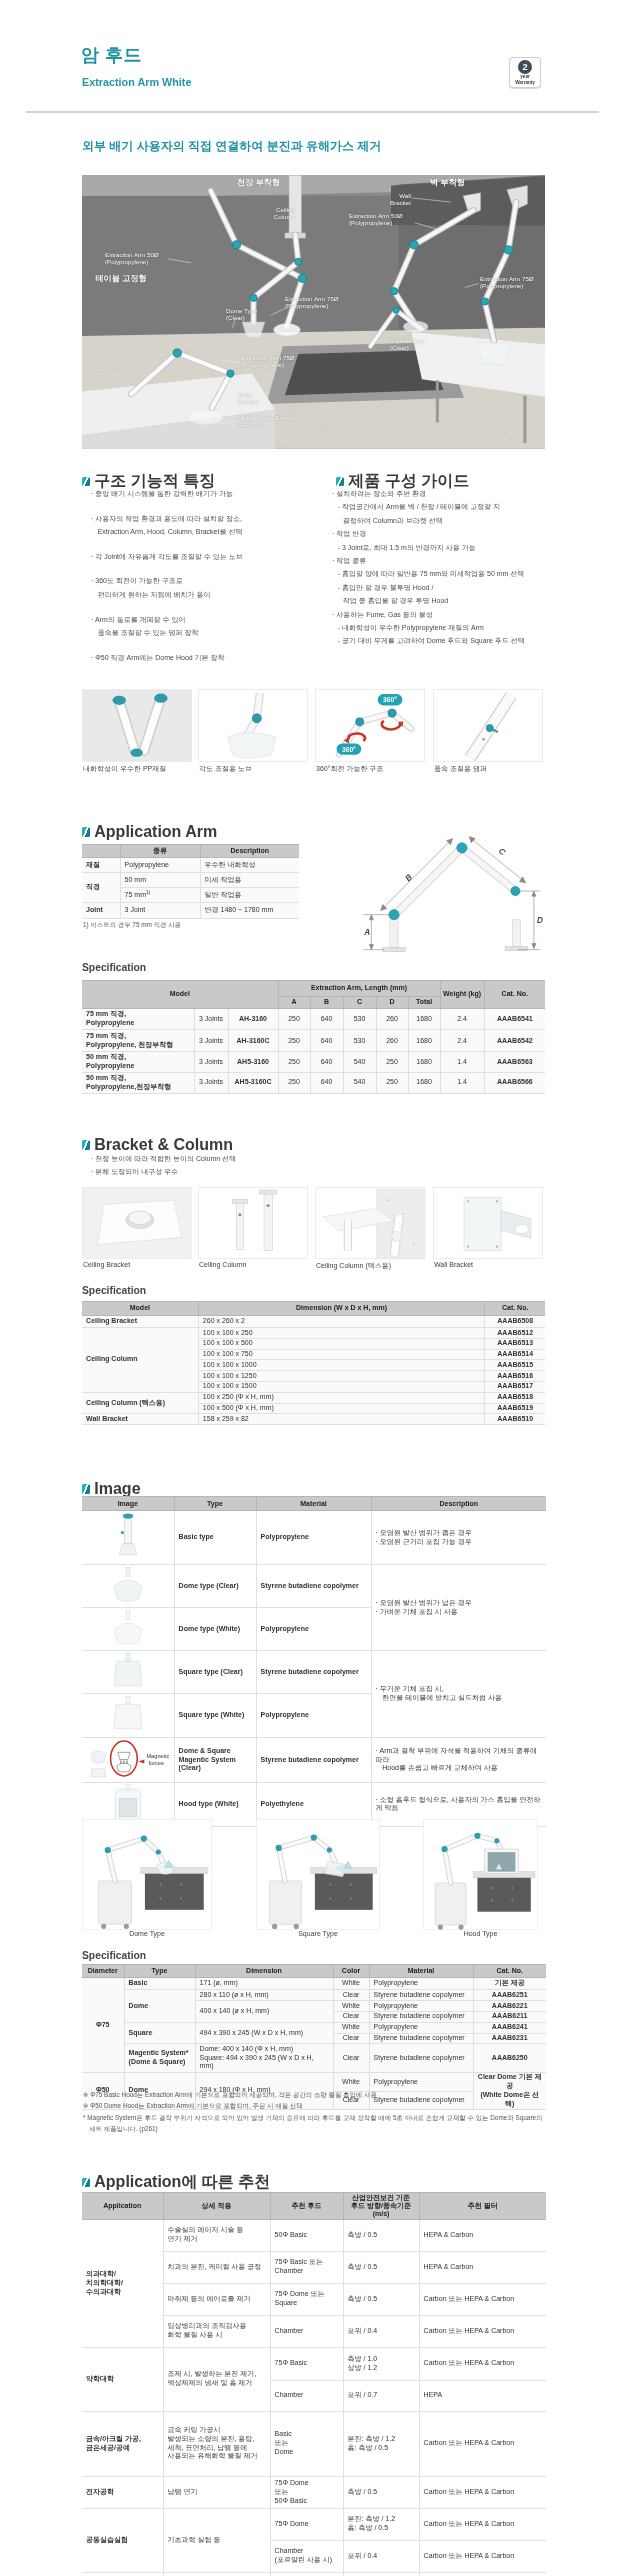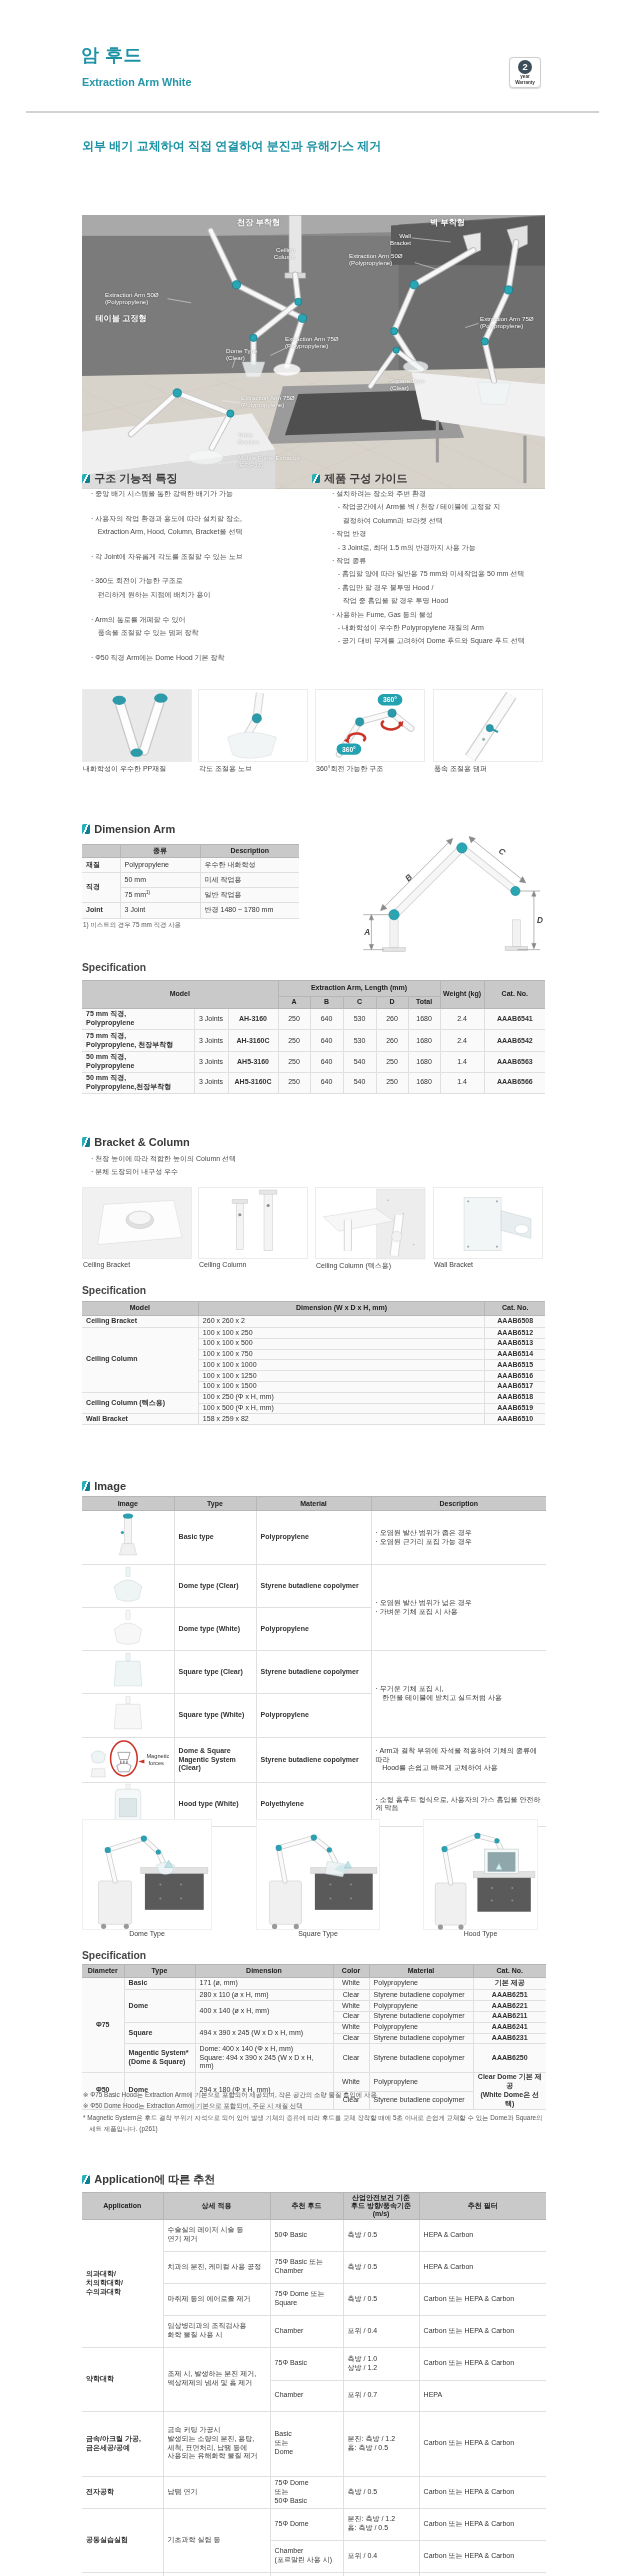--- a/index.html
+++ b/index.html
@@ -10,26 +10,26 @@
   .title{position:absolute;left:81px;top:43px;font-size:18px;font-weight:700;color:#1e93a5;letter-spacing:0.5px;}
   .subtitle{position:absolute;left:82px;top:76px;font-size:10.8px;font-weight:600;color:#2497a8;}
   .badge{position:absolute;left:509px;top:57px;width:32px;height:31px;background:#fff;border:0.5px solid #cfcfcf;
          border-radius:4.1px;box-shadow:0 0.5px 1px rgba(0,0,0,.15);display:flex;flex-direction:column;align-items:center;padding-top:2.1px;box-sizing:border-box;}
   .badge .circ{width:14.4px;height:14.4px;border-radius:50%;background:#3d4d5a;color:#fff;font-weight:700;font-size:9.3px;
          display:flex;align-items:center;justify-content:center;}
   .badge .bl{font-size:4.6px;font-weight:700;color:#3a3a3a;line-height:5.2px;}
   .divider{position:absolute;left:26px;top:111px;width:573px;height:1.5px;background:#d2d2d2;}
   .tagline{position:absolute;left:82px;top:138px;font-size:12px;font-weight:700;color:#1e93a5;}
   
-  .sech{position:absolute;display:flex;align-items:center;gap:4.6px;font-size:11px;font-weight:700;color:#3a3a3a;}
+  .sech{position:absolute;display:flex;align-items:center;gap:4.6px;font-size:16px;font-weight:700;color:#3a3a3a;}
   .sico{width:7.7px;height:9.8px;border-radius:1.5px;flex:0 0 7.7px;
         background:linear-gradient(115deg,#25b0bd 0 40%,#ffffff 40% 56%,#0d7f90 56% 100%);}
   .spech{position:absolute;font-size:10.3px;font-weight:700;color:#474747;}
   
-  #hero{position:absolute;left:82px;top:175px;width:463px;height:194px;margin-top:40px;}
+  #hero{position:absolute;left:82px;top:175px;width:463px;height:194px;}
   .hl{position:absolute;color:#fff;font-size:6.2px;line-height:7.2px;text-shadow:0 0 1.5px rgba(0,0,0,.45);}
   .hl.k{font-size:8.2px;font-weight:700;line-height:9.3px;}
   .hl.ra{text-align:right;}
   
   .fline{width:222px;font-size:7px;color:#4a4a4a;line-height:13.4px;height:13.4px;white-space:nowrap;}
   .nb{margin-top:11.3px;}
   .ct{padding-left:6.7px;}
   .ct2{padding-left:10.8px;}
   .dsh{padding-left:5.7px;}
   
@@ -61,21 +61,21 @@
 <div id="page">
 
   <div class="title">암 후드</div>
   <div class="subtitle">Extraction Arm White</div>
   <div class="badge">
     <div class="circ">2</div>
     <div class="bl">year</div>
     <div class="bl">Warranty</div>
   </div>
   <div class="divider"></div>
-  <div class="tagline">외부 배기 교체하여 직접 연결하여 분진과 유해가스 제거</div>
+  <div class="tagline">외부 배기 사용자의 직접 연결하여 분진과 유해가스 제거</div>
 
   <div id="hero">
     <svg width="463" height="274" viewBox="0 0 899 531" style="position:absolute;left:0;top:0">
       <rect width="899" height="531" fill="#8a8a8a"></rect>
       <polygon points="0,0 899,0 899,26 0,46" fill="#a9a9a9"></polygon>
       <rect x="0" y="40" width="899" height="275" fill="#7b7b7b"></rect>
       <polygon points="615,18 899,0 899,300 615,312" fill="#6e6e6e"></polygon>
       <polygon points="600,20 899,2 899,98 600,96" fill="#5c5c5c"></polygon>
       <polygon points="0,312 899,296 899,531 0,531" fill="#d8d3ca"></polygon>
       <g stroke="#c6c0b5" stroke-width="1" opacity="0.55">
@@ -196,21 +196,21 @@
     <div class="fline">· 중앙 배기 시스템을 통한 강력한 배기가 가능</div>
     <div class="fline nb">· 사용자의 작업 환경과 용도에 따라 설치할 장소,</div>
     <div class="fline ct">Extraction Arm, Hood, Column, Bracket을 선택</div>
     <div class="fline nb">· 각 Joint에 자유롭게 각도를 조절할 수 있는 노브</div>
     <div class="fline nb">· 360도 회전이 가능한 구조로</div>
     <div class="fline ct">편리하게 원하는 지점에 배치가 용이</div>
     <div class="fline nb">· Arm의 통로를 개폐할 수 있어</div>
     <div class="fline ct">풍속을 조절할 수 있는 댐퍼 장착</div>
     <div class="fline nb">· Φ50 직경 Arm에는 Dome Hood 기본 장착</div>
   </div>
-  <div class="sech" style="left:312px;top:471px">
+  <div class="sech" style="left:336px;top:471px">
     <span class="sico"></span>
     <span>제품 구성 가이드</span>
     </div>
   <div class="abs" style="left:332px;top:487px">
     <div class="fline">· 설치하려는 장소와 주변 환경</div>
     <div class="fline dsh">- 작업공간에서 Arm을 벽 / 천장 / 테이블에 고정할 지</div>
     <div class="fline ct2">결정하여 Column과 브라켓 선택</div>
     <div class="fline">· 작업 반경</div>
     <div class="fline dsh">- 3 Joint로, 최대 1.5 m의 반경까지 사용 가능</div>
     <div class="fline">· 작업 종류</div>
@@ -264,21 +264,21 @@
       <line x1="108" y1="74" x2="124" y2="82" stroke="#2c9aa9" stroke-width="4"></line>
       <circle cx="96" cy="96" r="3" fill="#9fb3b6"></circle>
     </svg></div>
   <div class="cap" style="left:83px;top:764px">내화학성이 우수한 PP재질</div>
   <div class="cap" style="left:199px;top:764px">각도 조절용 노브</div>
   <div class="cap" style="left:316px;top:764px">360°회전 가능한 구조</div>
   <div class="cap" style="left:434px;top:764px">풍속 조절용 댐퍼</div>
 
   <div class="sech" style="left:82px;top:823px">
     <span class="sico"></span>
-    <span>Dimension Arm</span>
+    <span>Application Arm</span>
     </div>
 
   <table class="t" style="left:82px;top:844px;width:217px">
     <colgroup>
         <col style="width:38px">
         <col style="width:80px">
         <col style="width:99px">
       </colgroup>
     <tbody>
         <tr style="height:13px">

